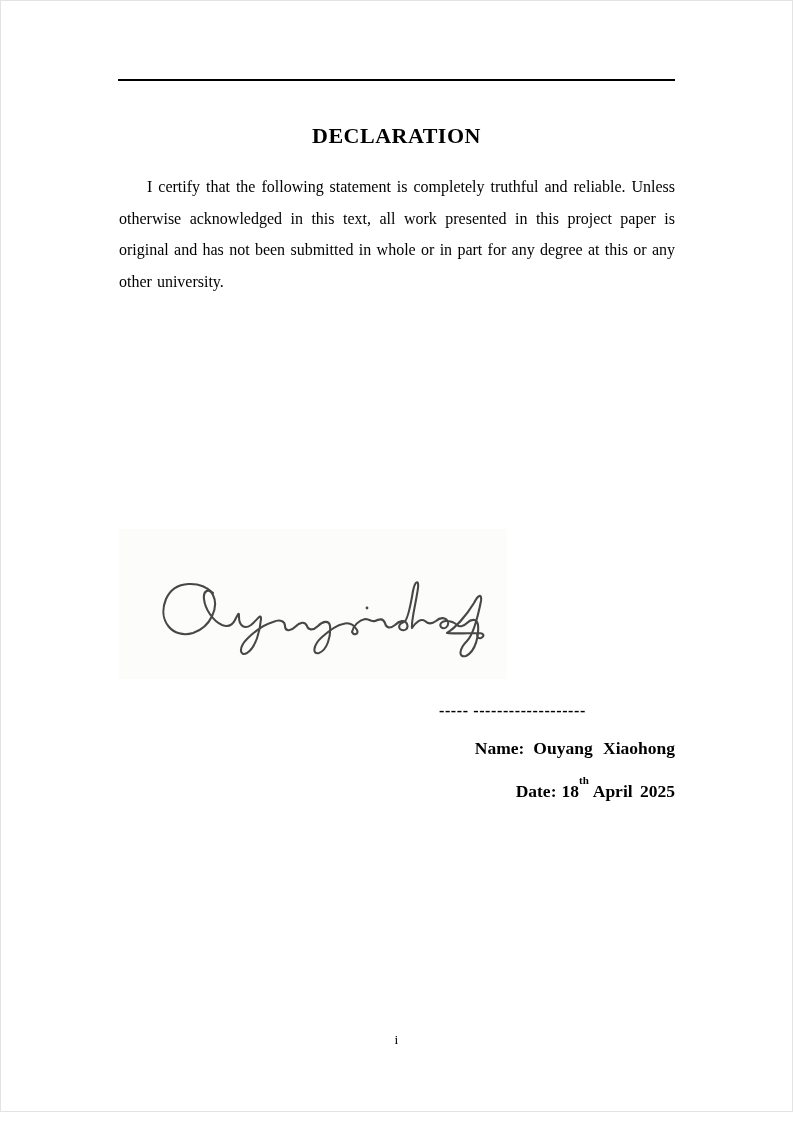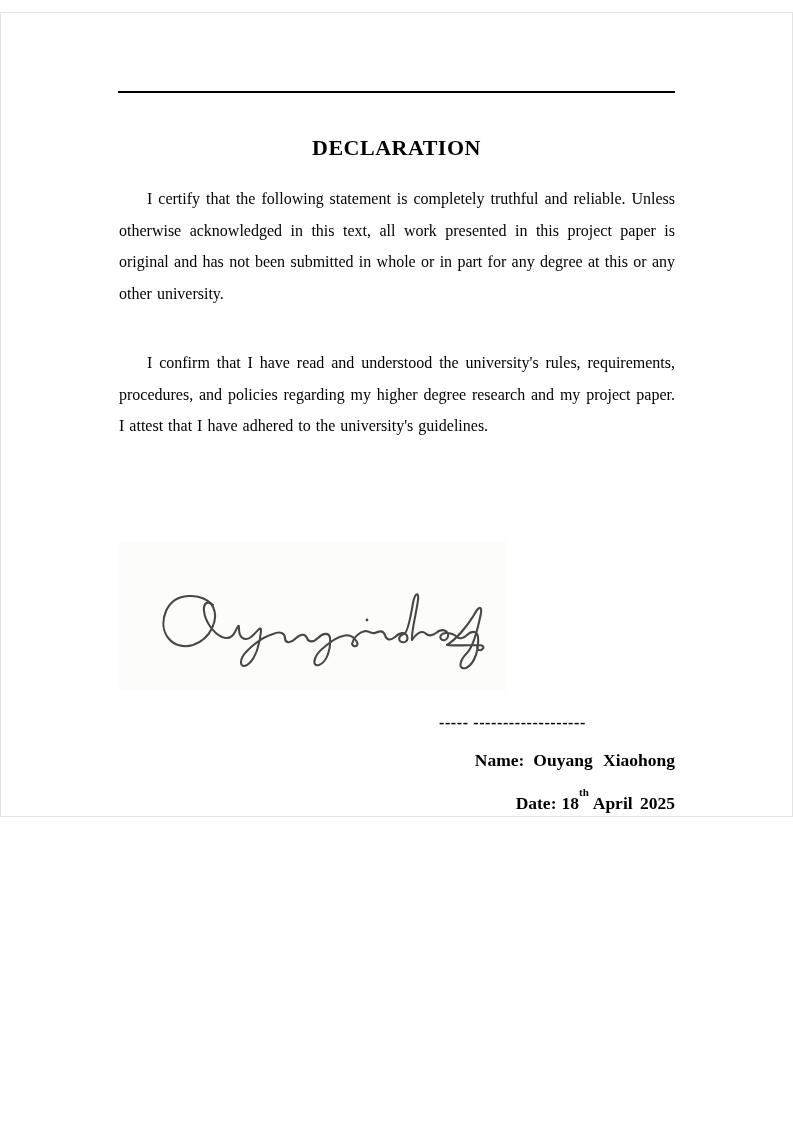--- a/index.html
+++ b/index.html
@@ -4,22 +4,22 @@
 <style>
   * { margin: 0; padding: 0; box-sizing: border-box; }
   html, body { background: #ffffff; }
   body {
     font-family: "Liberation Serif", "DejaVu Serif", serif;
     color: #000000;
   }
   .page {
     position: relative;
     width: 793px;
-    height: 805px;
-    margin: 12px auto;
+    height: 1112px;
+    margin: 0 auto;
     background: #ffffff;
     border: 1px solid #e3e3e3;
     overflow: hidden;
     padding-left: 11px;
   }
   .top-rule {
     position: absolute;
     left: 117px;
     top: 78px;
     width: 557px;
@@ -97,21 +97,20 @@
 <body>
 
 <div class="page">
 
   <div class="top-rule"></div>
 
   <div class="doc-title">DECLARATION</div>
 
   <p class="body-para para-1">I certify that the following statement is completely truthful and reliable. Unless otherwise acknowledged in this text, all work presented in this project paper is original and has not been submitted in whole or in part for any degree at this or any other university.</p>
 
-  <p class="body-para para-2">I confirm that I have read and understood the university's rules, requirements, procedures, and policies regarding my higher degree research and my project paper. I attest that I have adhered to the university's guidelines.</p>
 
   <div class="signature-box">
     <svg viewBox="0 0 388 150" xmlns="http://www.w3.org/2000/svg">
       <g fill="none" stroke="#474747" stroke-width="2.1" stroke-linecap="round" stroke-linejoin="round">
         <path d="M 94 64
                  C 82 52, 56 50, 47 70
                  C 38 92, 54 110, 74 104
                  C 92 98, 100 78, 94 66
                  C 90 58, 84 62, 85 70
                  C 86 80, 94 92, 103 96

